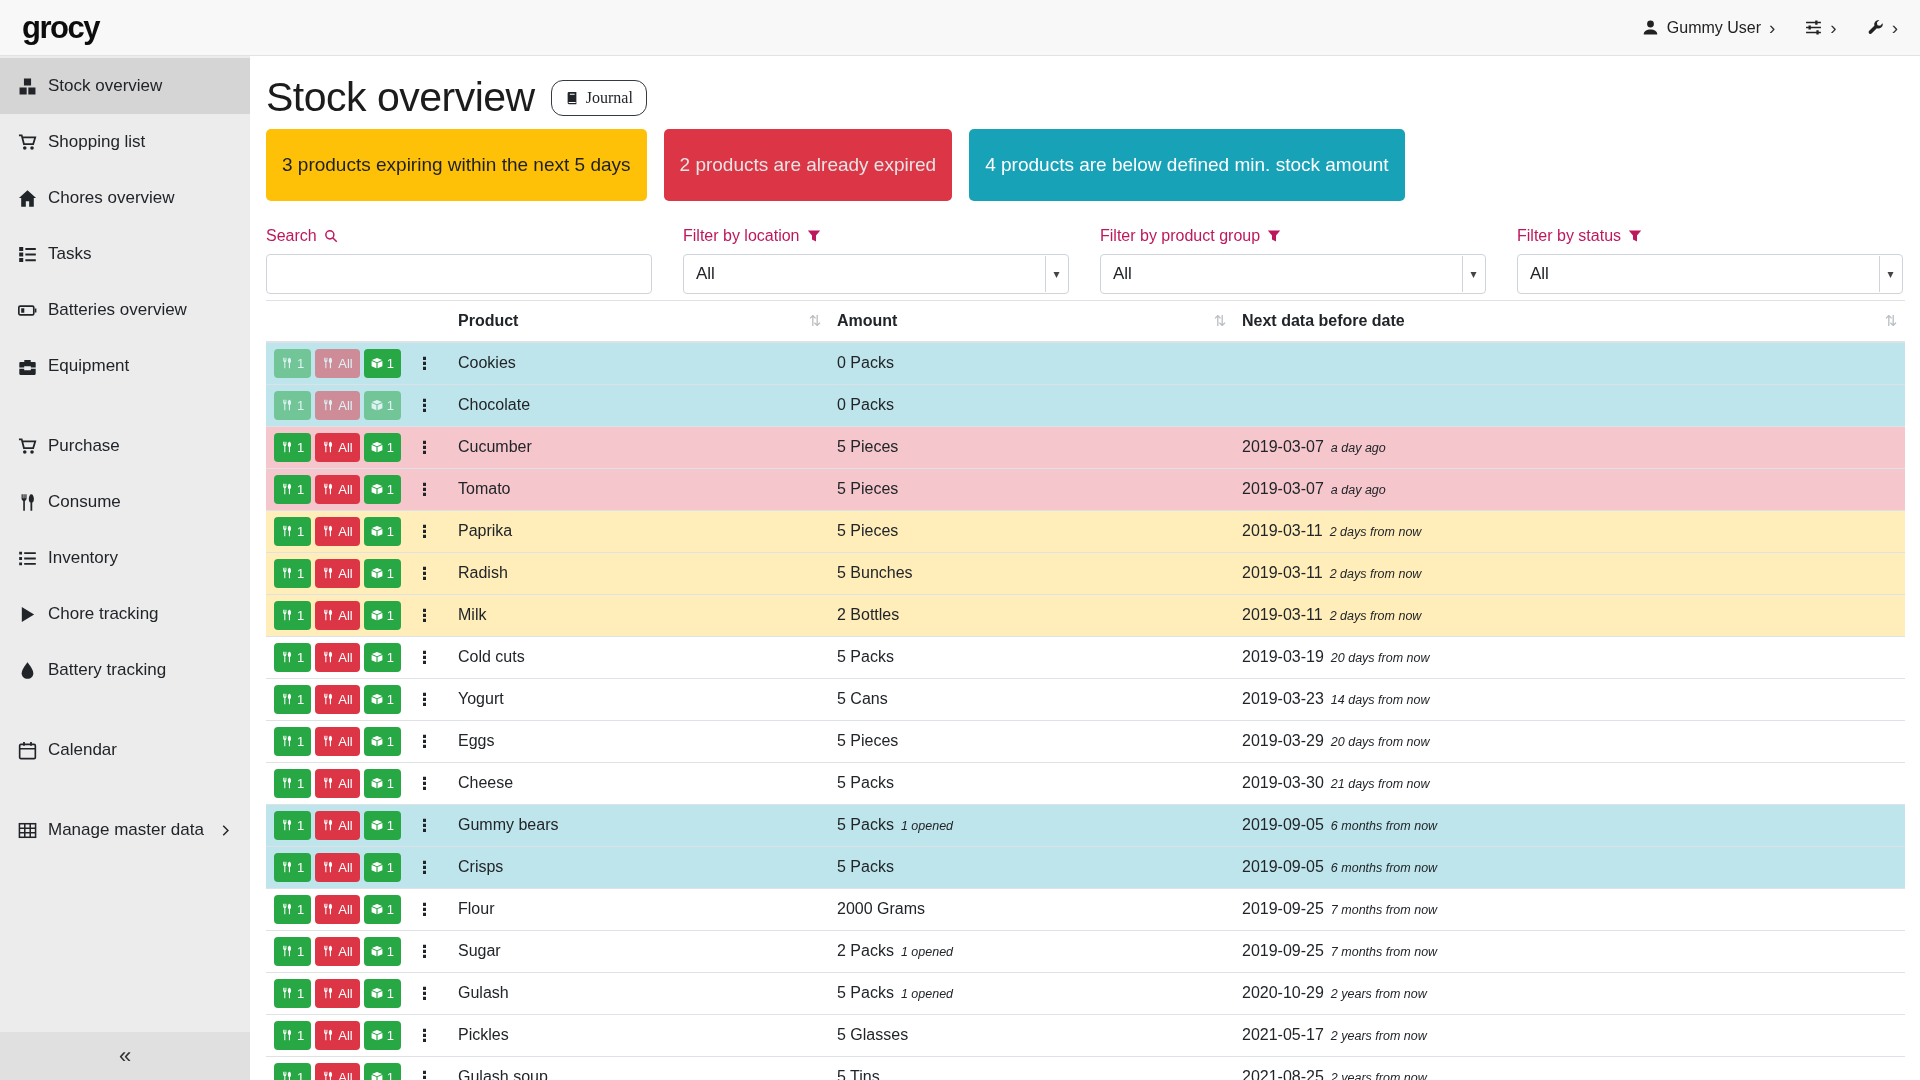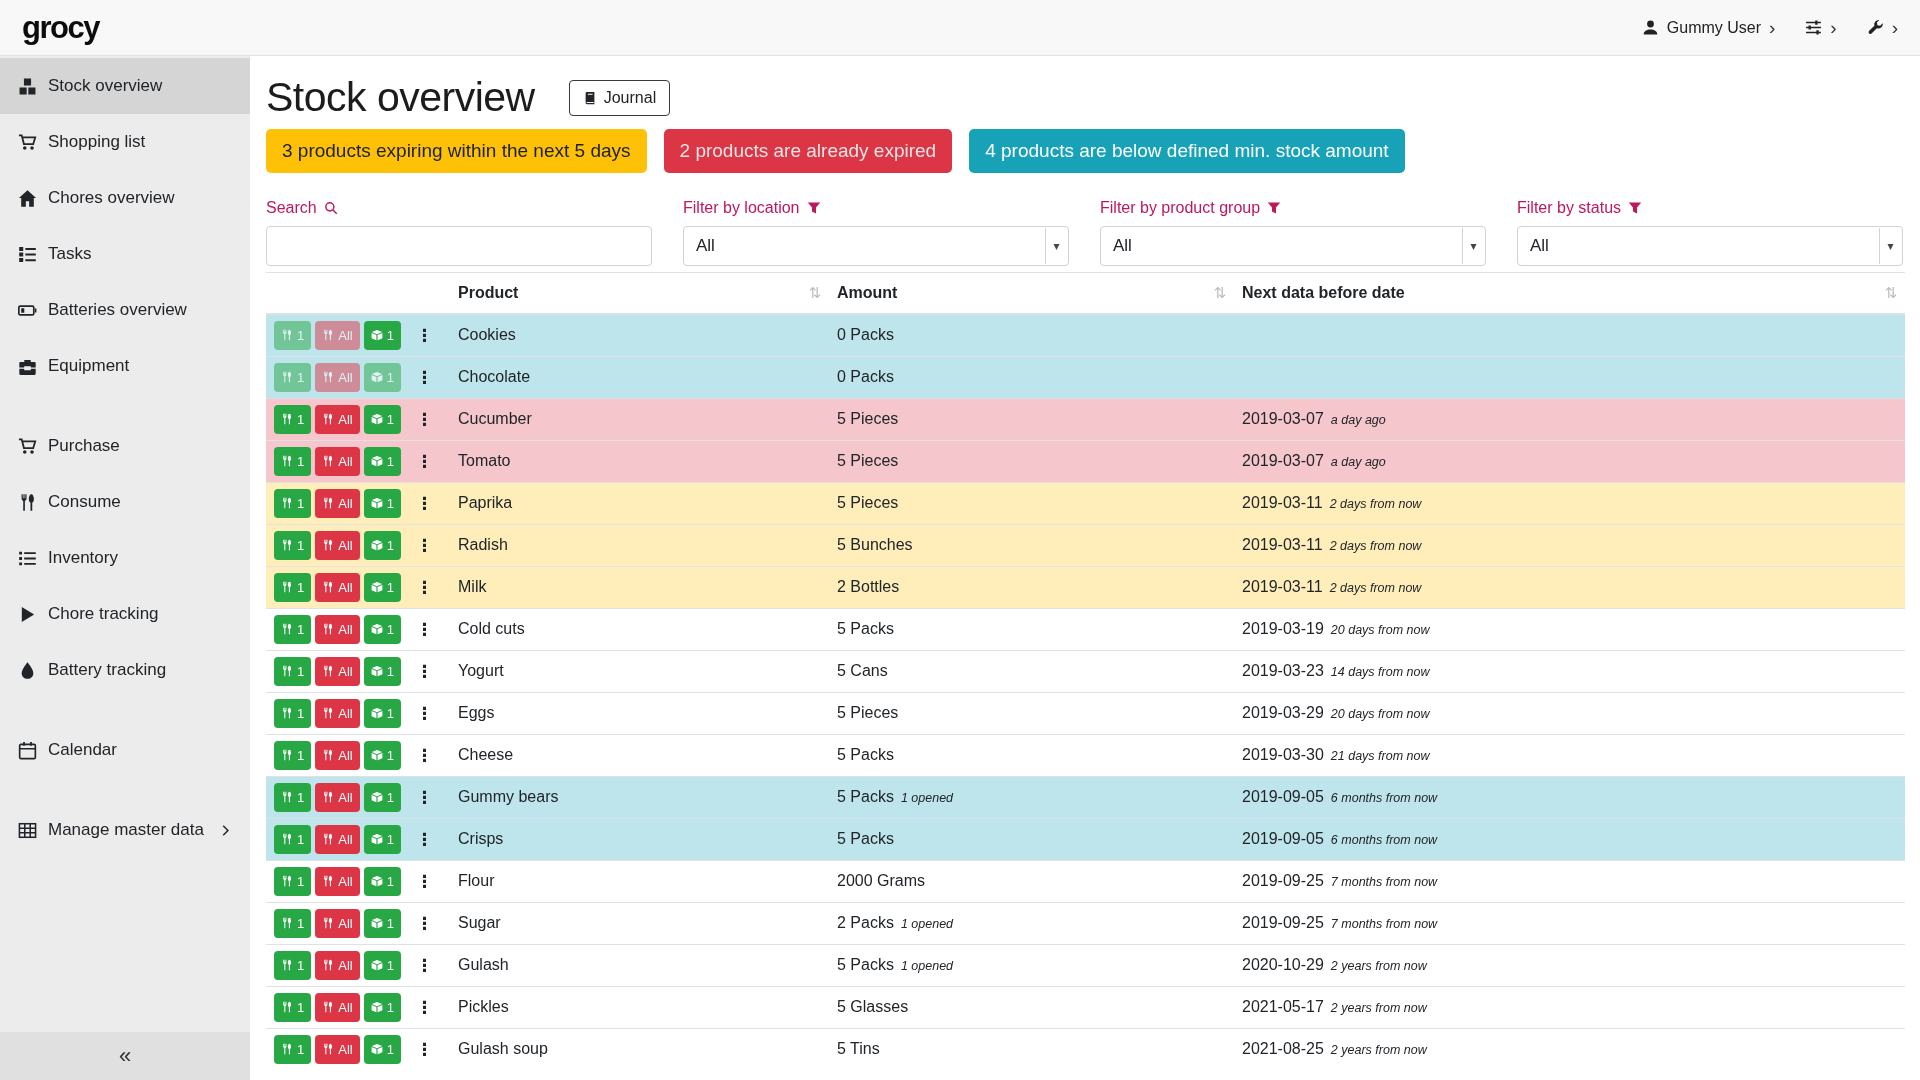--- a/index.html
+++ b/index.html
@@ -28,27 +28,27 @@
   .side-item .ic{width:19px;height:19px}
   .side-chev{margin-left:auto;width:13px !important;height:13px !important}
   .collapse-bar{height:48px;background:#e0e0e0;display:flex;align-items:center;
                 justify-content:center;font-size:22px;color:#333;cursor:pointer}
 
   
   .main{margin-left:250px;width:1670px;padding:74px 15px 0 16px}
   .title-row{display:flex;align-items:center;gap:16px}
   .page-title{margin:0;font-size:41px;font-weight:500;letter-spacing:-.5px;color:#1c1c1c}
   .subtitle{font-size:39px;font-weight:400;color:#6f7479;white-space:nowrap}
-  .journal-btn{display:inline-flex;align-items:center;gap:7px;margin-left:18px;background:#fff;
-               border:1px solid #343a40;border-radius:4px;color:#212529;font-size:16px;
-               padding:8px 13px;cursor:pointer;font-family:Liberation Sans, sans-serif}
+  .journal-btn{display:inline-flex;align-items:center;gap:7px;margin-left:0;background:#fff;
+               border:1px solid #343a40;border-radius:12px;color:#212529;font-size:16px;
+               padding:8px 13px;cursor:pointer;font-family:Liberation Serif, serif}
   .journal-btn .ic{width:14px;height:14px}
 
   .alerts{display:flex;gap:17px;margin-top:8px}
-  .alert{border:none;border-radius:5px;font-size:19px;padding:11px 16px;cursor:pointer;
+  .alert{border:none;border-radius:5px;font-size:19px;padding:25px 16px;cursor:pointer;
          font-family:inherit;white-space:nowrap}
   .alert.warning{background:#ffc107;color:#1d2124}
   .alert.danger{background:#dc3545;color:#e5e5e5}
   .alert.info{background:#17a2b8;color:#fff}
 
   .filters{display:flex;gap:31px;margin-top:26px}
   .filter{width:386px}
   .filter-label{display:flex;align-items:center;gap:7px;font-size:16px;margin-bottom:9px;color:#be185d}
   .filter-label .ic{width:14px;height:14px}
   .search-input{width:100%;height:40px;border:1px solid #ced4da;border-radius:4px;

